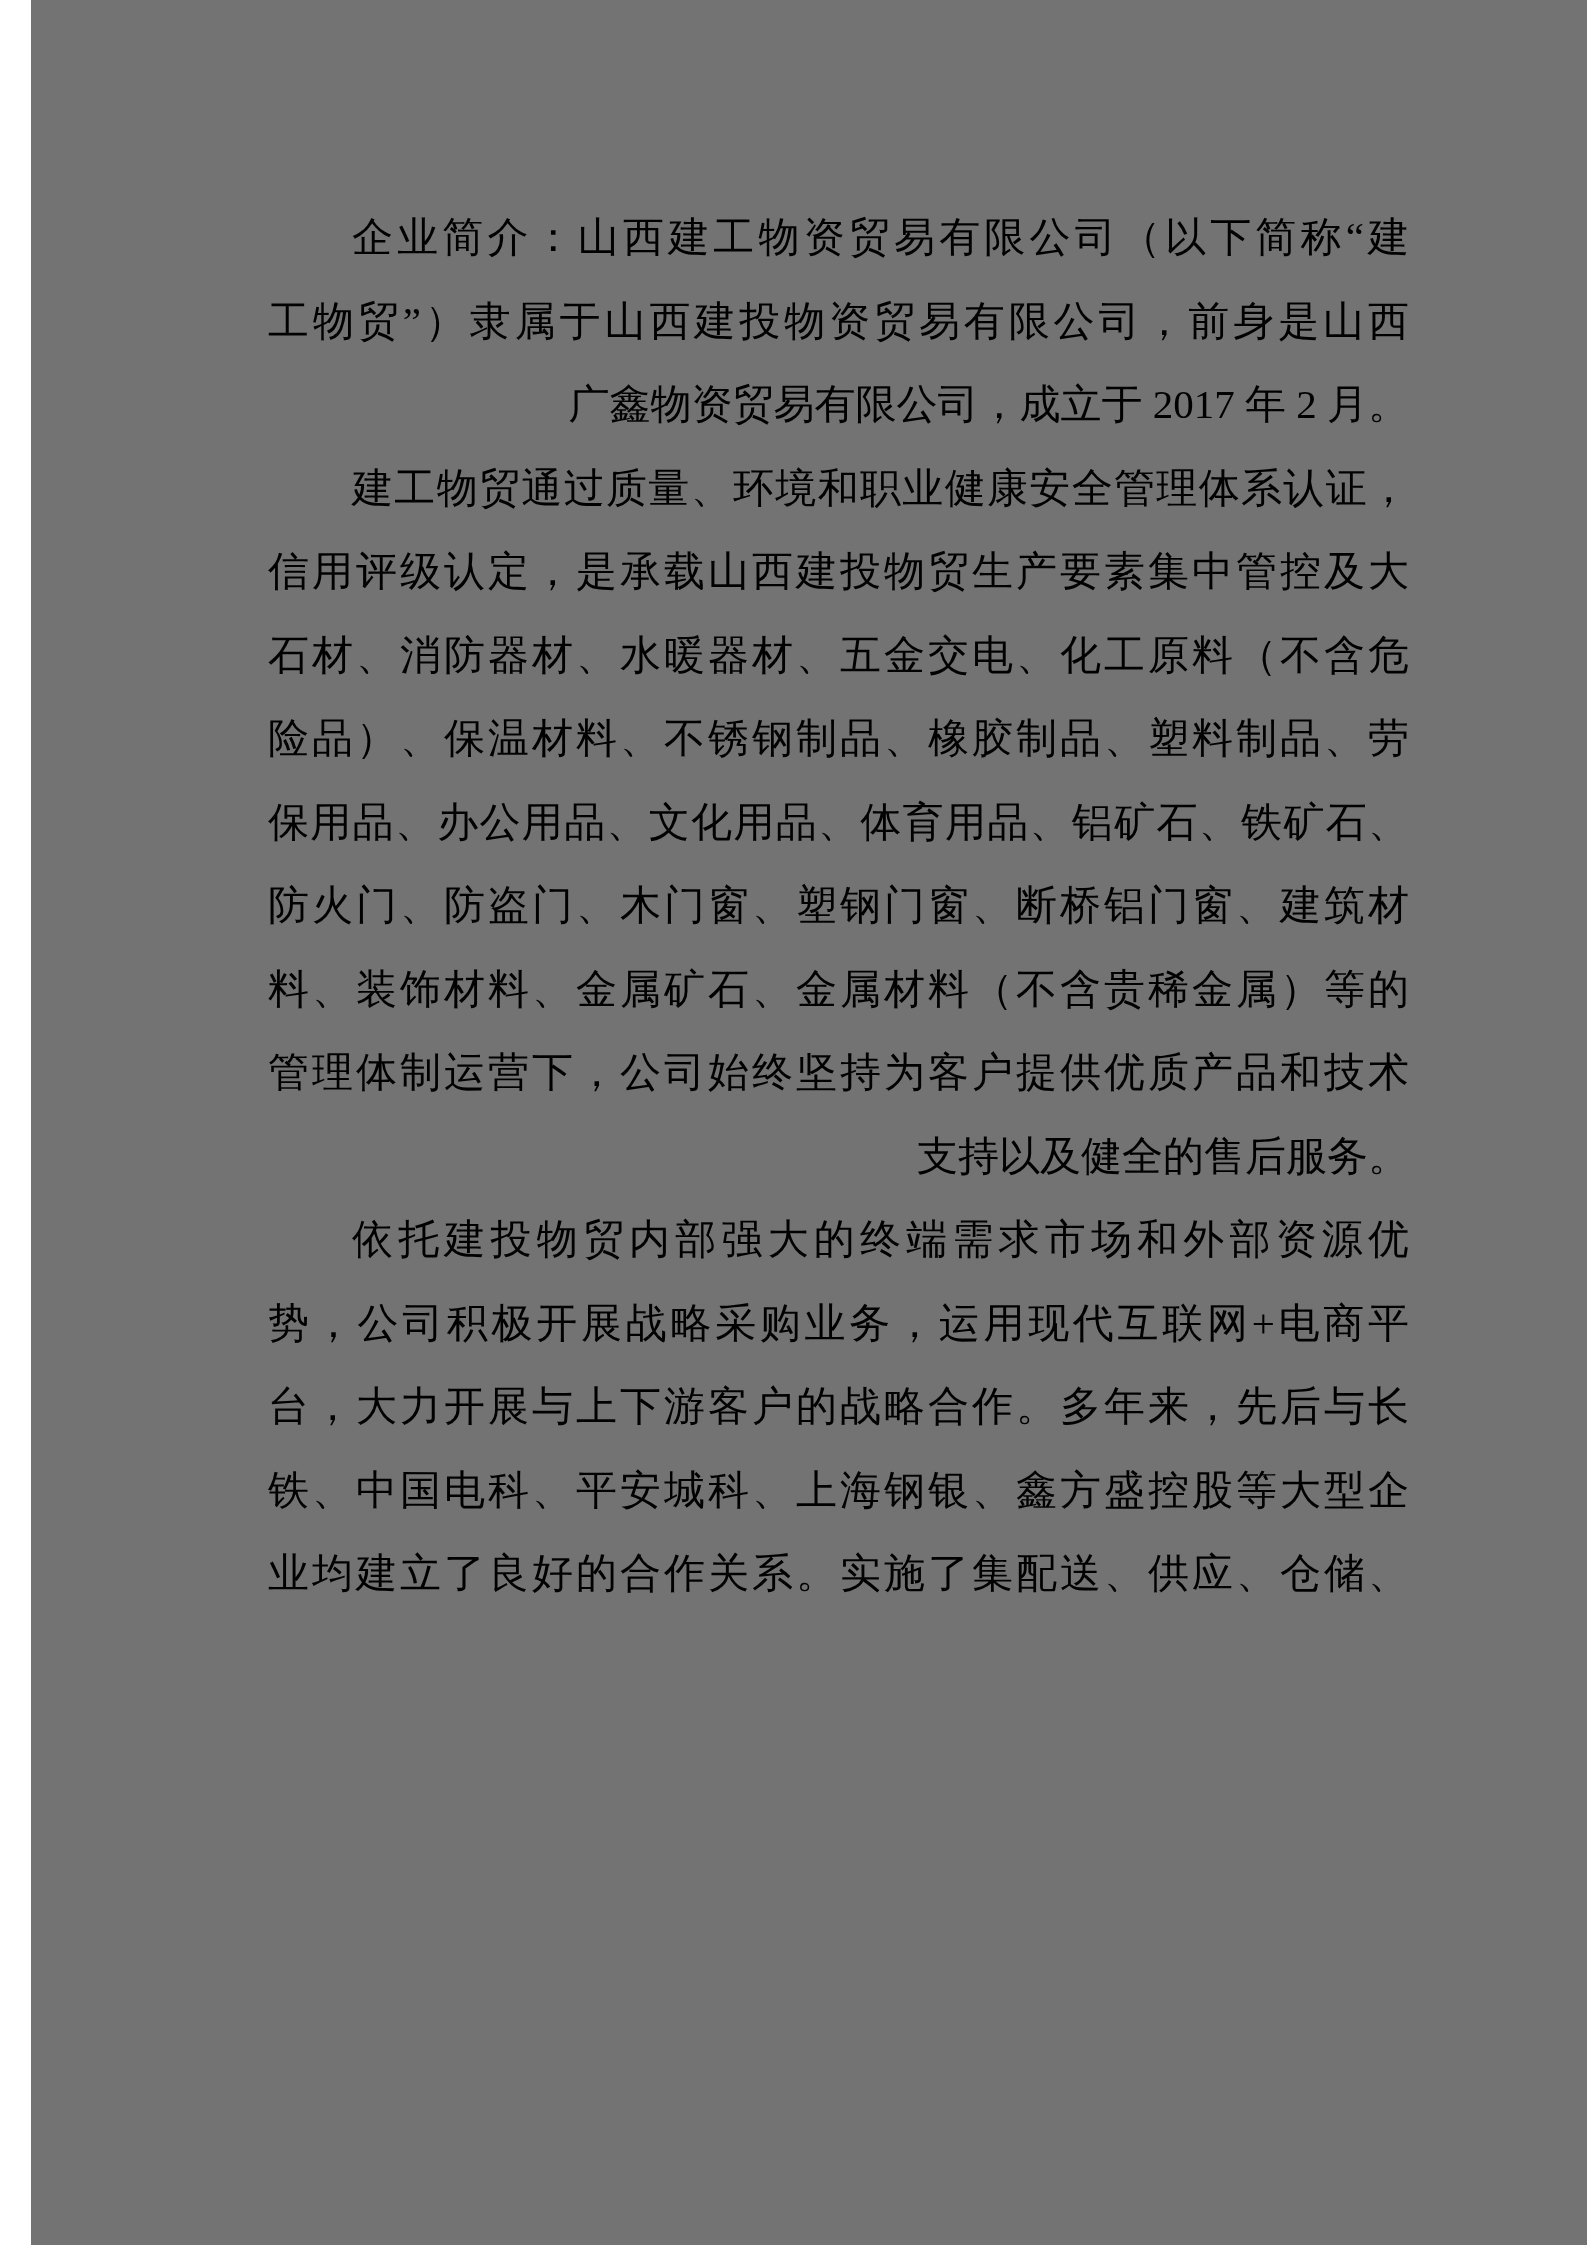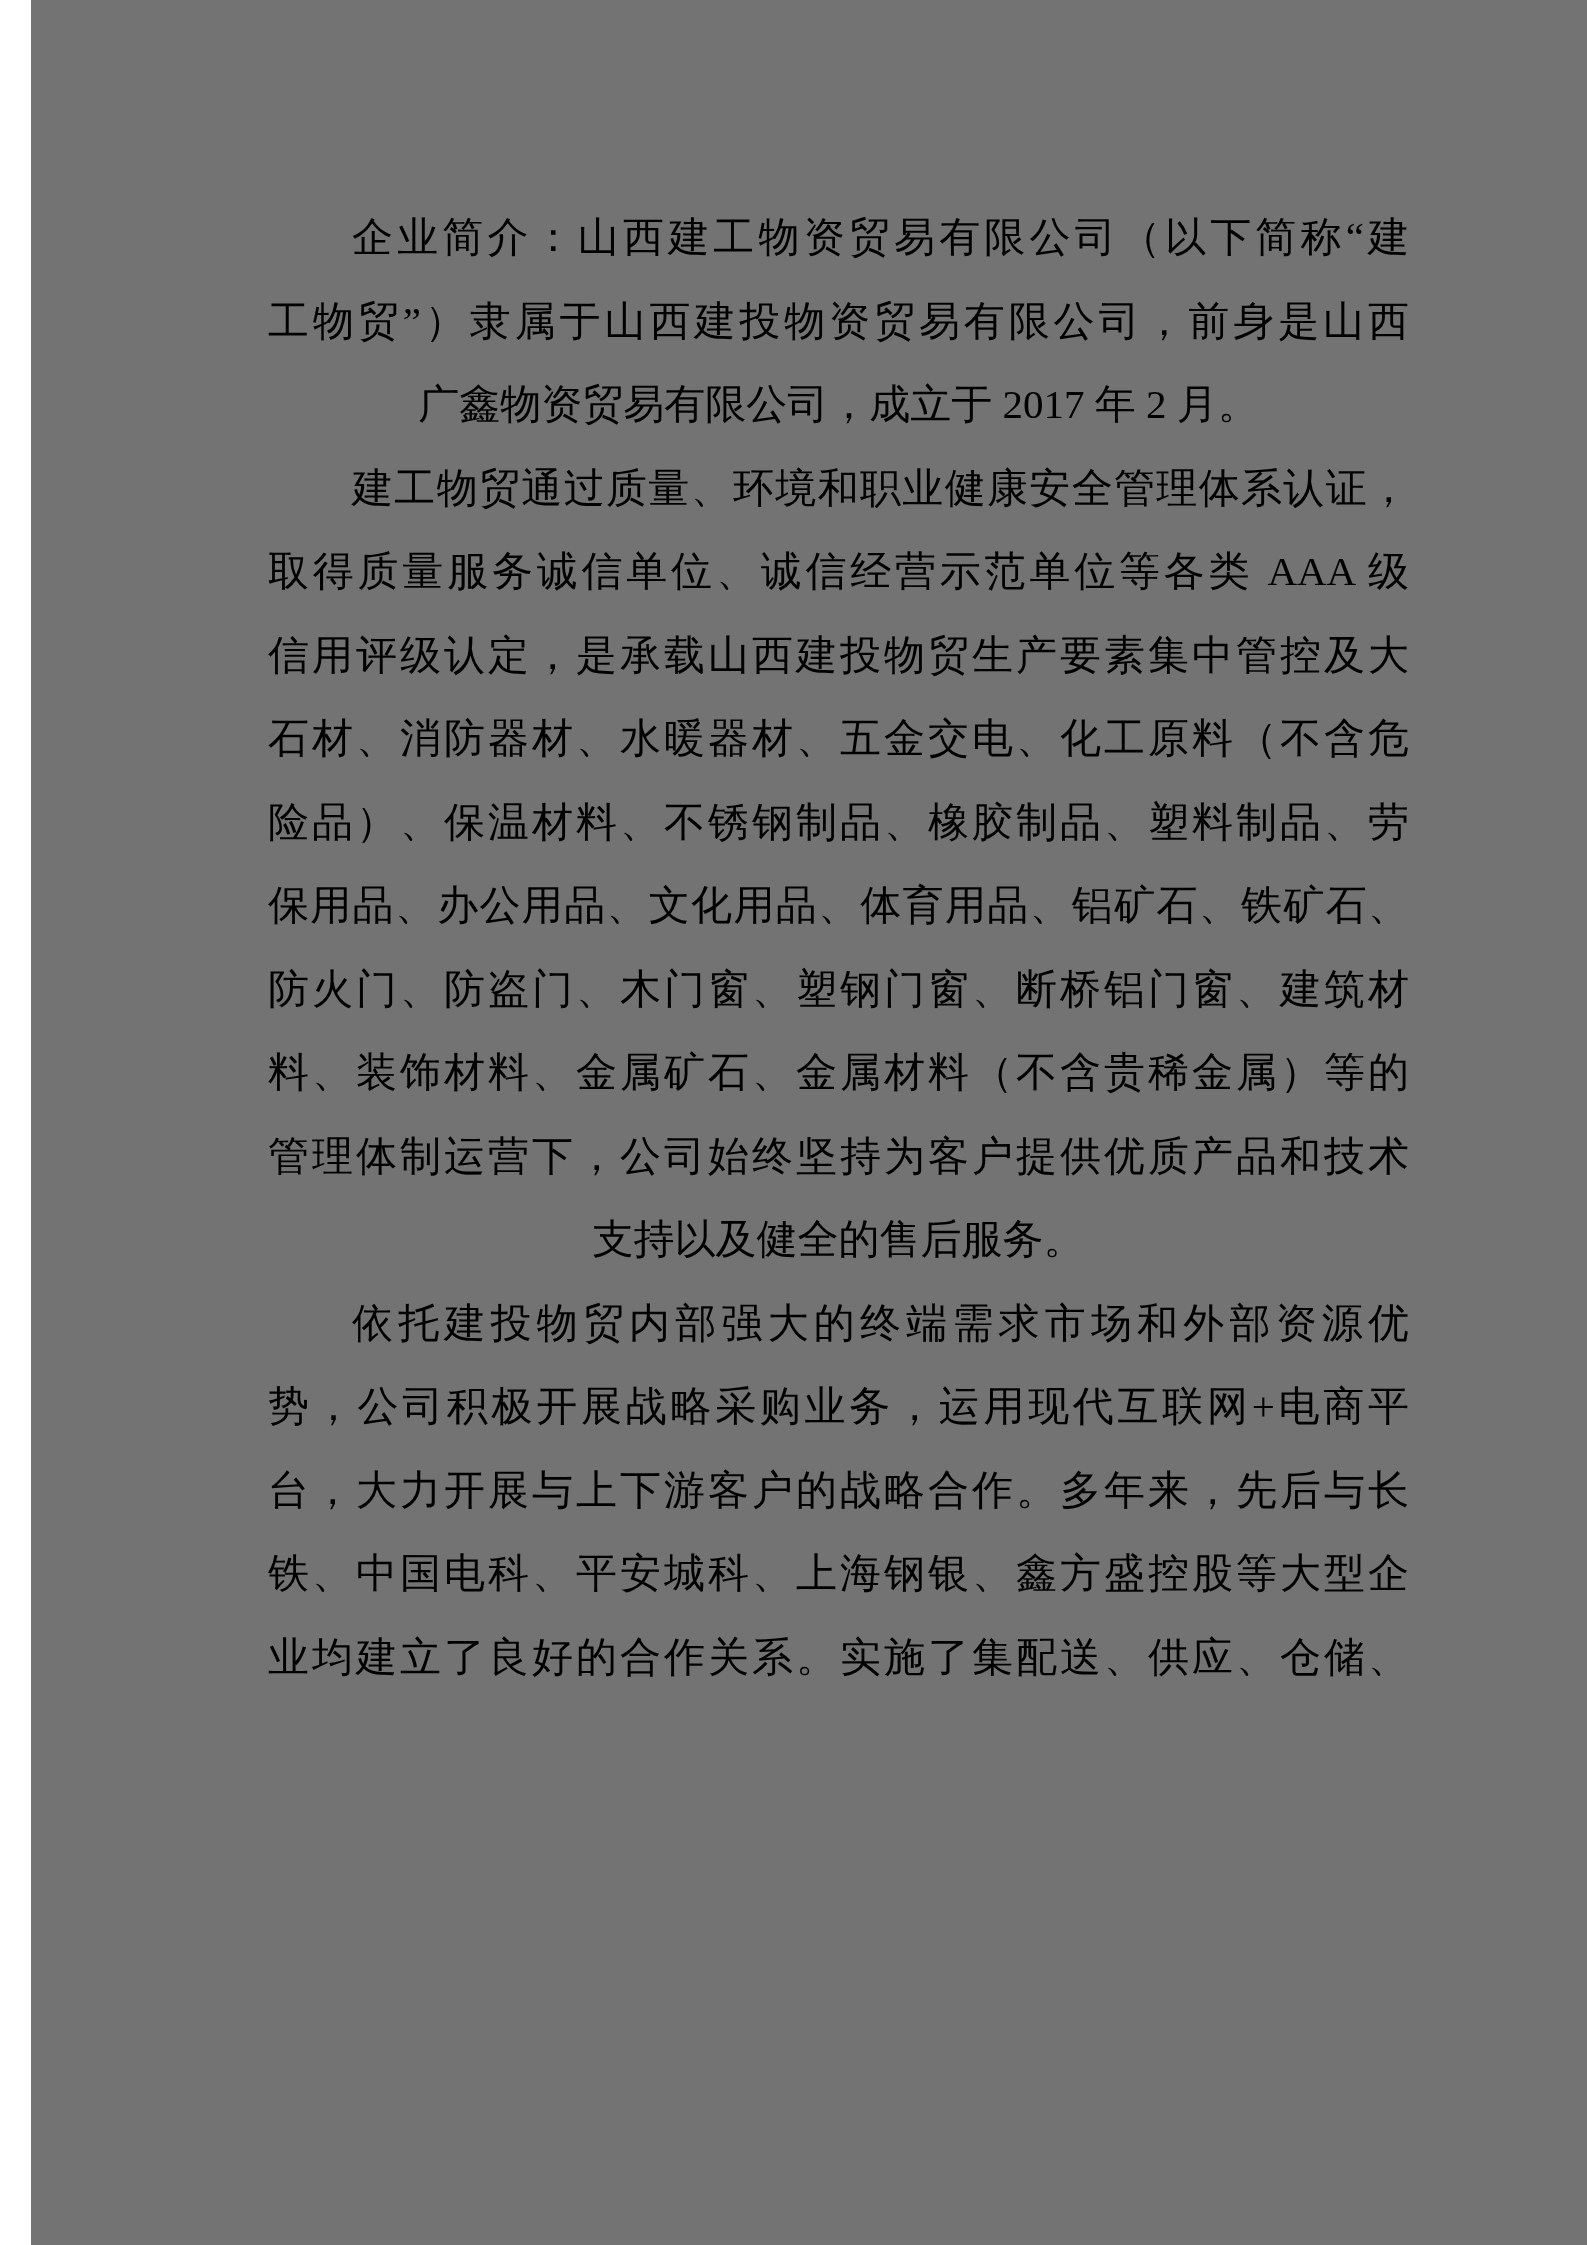--- a/index.html
+++ b/index.html
@@ -23,21 +23,21 @@
     font-size: 41px;
     color: #000000;
   }
   .paragraph {
     margin: 0;
     padding: 0;
   }
   .line {
     height: 83.5px;
     line-height: 83.5px;
-    text-align: center;
+    text-align: right;
     overflow: visible;
   }
   .line.fill {
     text-align: justify;
     text-align-last: justify;
   }
   .line.indent {
     text-indent: 84px;
   }
 </style>
@@ -46,21 +46,20 @@
 
 <div class="page" style="background: #737373; margin-left: 31px;">
   <div class="text-block" style="color: rgb(0, 0, 0);">
       <div class="paragraph">
         <div class="line indent fill">企业简介：山西建工物资贸易有限公司（以下简称“建</div>
         <div class="line fill">工物贸”）隶属于山西建投物资贸易有限公司，前身是山西</div>
         <div class="line">广鑫物资贸易有限公司，成立于 2017 年 2 月。</div>
       </div>
       <div class="paragraph">
         <div class="line indent fill">建工物贸通过质量、环境和职业健康安全管理体系认证，</div>
-        <div class="line fill">取得质量服务诚信单位、诚信经营示范单位等各类 AAA 级</div>
         <div class="line fill">信用评级认定，是承载山西建投物贸生产要素集中管控及大</div>
         <div class="line fill">石材、消防器材、水暖器材、五金交电、化工原料（不含危</div>
         <div class="line fill">险品）、保温材料、不锈钢制品、橡胶制品、塑料制品、劳</div>
         <div class="line fill">保用品、办公用品、文化用品、体育用品、铝矿石、铁矿石、</div>
         <div class="line fill">防火门、防盗门、木门窗、塑钢门窗、断桥铝门窗、建筑材</div>
         <div class="line fill">料、装饰材料、金属矿石、金属材料（不含贵稀金属）等的</div>
         <div class="line fill">管理体制运营下，公司始终坚持为客户提供优质产品和技术</div>
         <div class="line">支持以及健全的售后服务。</div>
       </div>
       <div class="paragraph">

